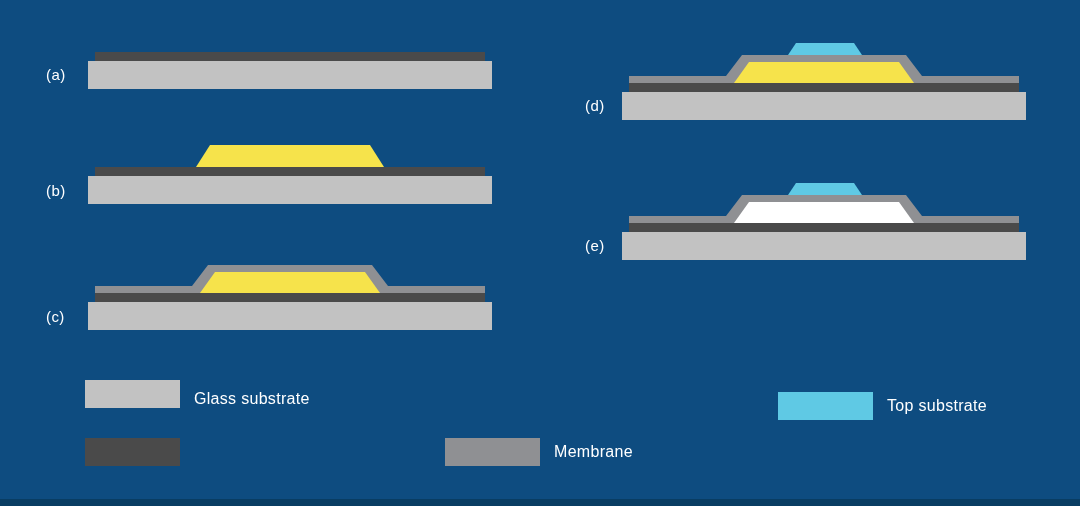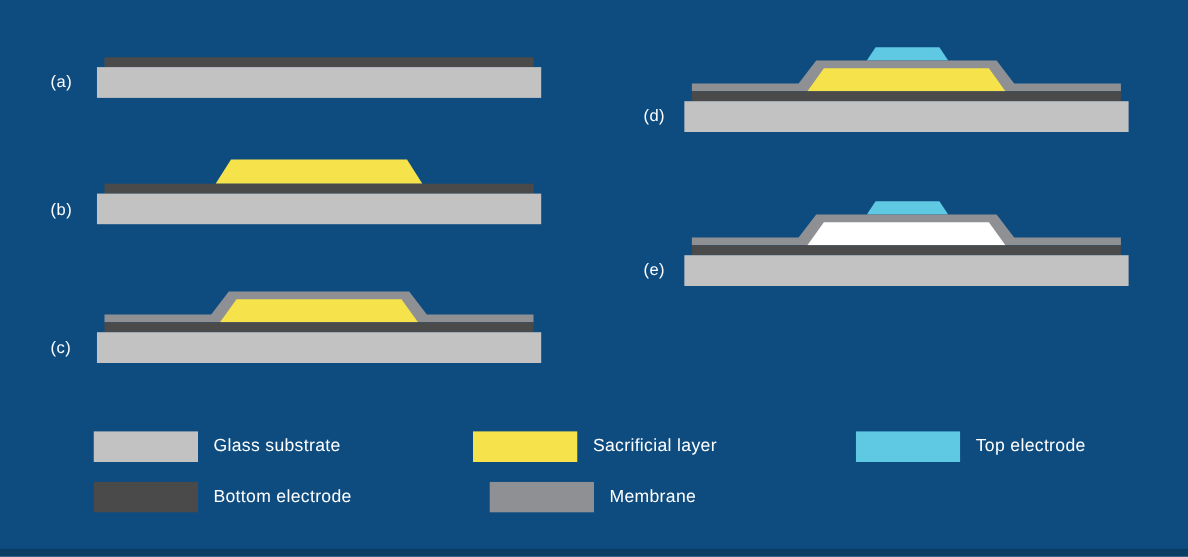--- a/index.html
+++ b/index.html
@@ -82,47 +82,40 @@
   <div class="panel" style="left:622px; top:178px;">
     <svg width="420" height="82" viewBox="0 0 420 82">
       <polygon points="166,17 174,5 232,5 240,17" fill="#5fc9e4"></polygon>
       <polygon points="7,38 104,38 120,17 284,17 300,38 397,38 397,45 7,45" fill="#8f9093"></polygon>
       <polygon points="112,45 127,24 277,24 292,45" fill="#ffffff"></polygon>
       <rect x="7" y="45" width="390" height="9" fill="#4a4a4a"></rect>
       <rect x="0" y="54" width="404" height="28" fill="#c2c2c2"></rect>
     </svg>
   </div>
 
-  <div class="legend-item" style="left:85px; top:392px;">
+  <div class="legend-item" style="left:85px; top:380px;align-items:flex-end;">
     <svg width="95" height="28">
       <rect x="0" y="0" width="95" height="28" fill="#c2c2c2"></rect>
     </svg>
     <span>Glass substrate</span>
   </div>
   <div class="legend-item" style="left:85px; top:438px;">
     <svg width="95" height="28">
       <rect x="0" y="0" width="95" height="28" fill="#4a4a4a"></rect>
     </svg>
-    <span>Bottom electrode</span>
   </div>
 
-  <div class="legend-item" style="left:430px; top:392px;">
-    <svg width="95" height="28">
-      <rect x="0" y="0" width="95" height="28" fill="#f6e34b"></rect>
-    </svg>
-    <span>Sacrificial layer</span>
-  </div>
   <div class="legend-item" style="left:430px; top:438px;margin-left:15px;">
     <svg width="95" height="28">
       <rect x="0" y="0" width="95" height="28" fill="#8f9093"></rect>
     </svg>
     <span>Membrane</span>
   </div>
 
   <div class="legend-item" style="left:778px; top:392px;">
     <svg width="95" height="28">
       <rect x="0" y="0" width="95" height="28" fill="#5fc9e4"></rect>
     </svg>
-    <span>Top electrode</span>
+    <span>Top substrate</span>
   </div>
 
   <div class="footer-strip"></div>
 </div>
 
 </body></html>

